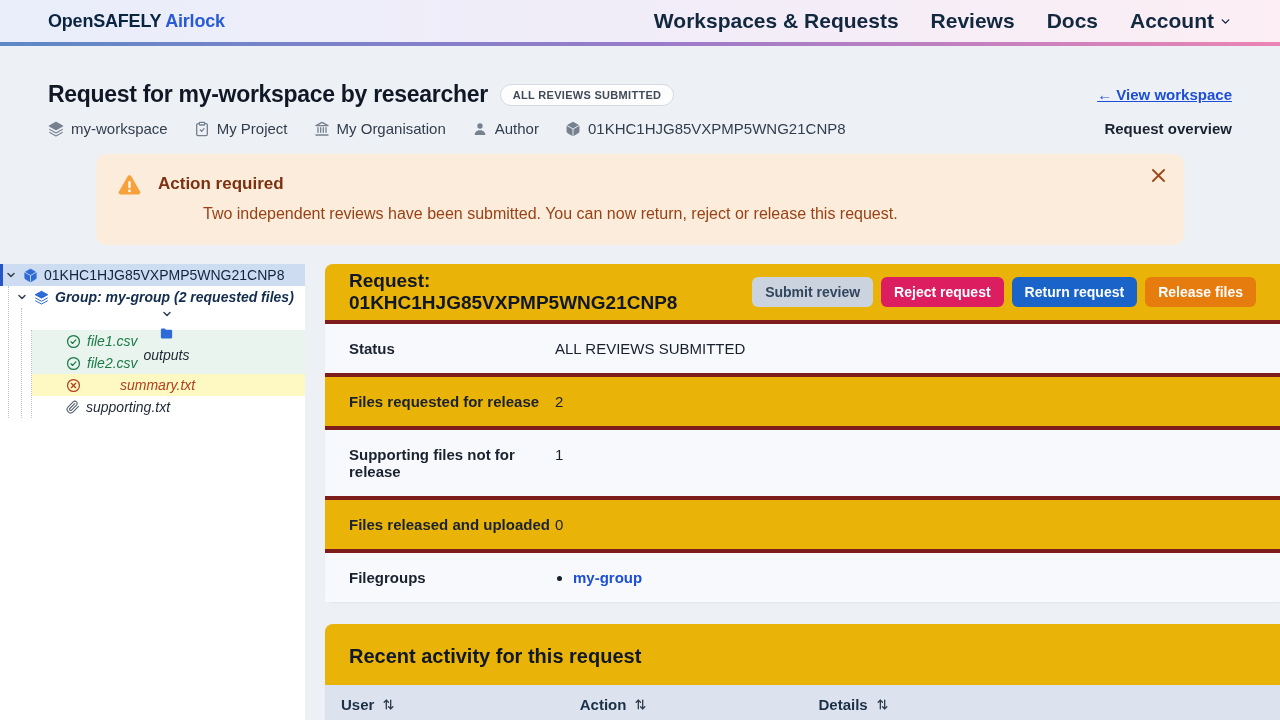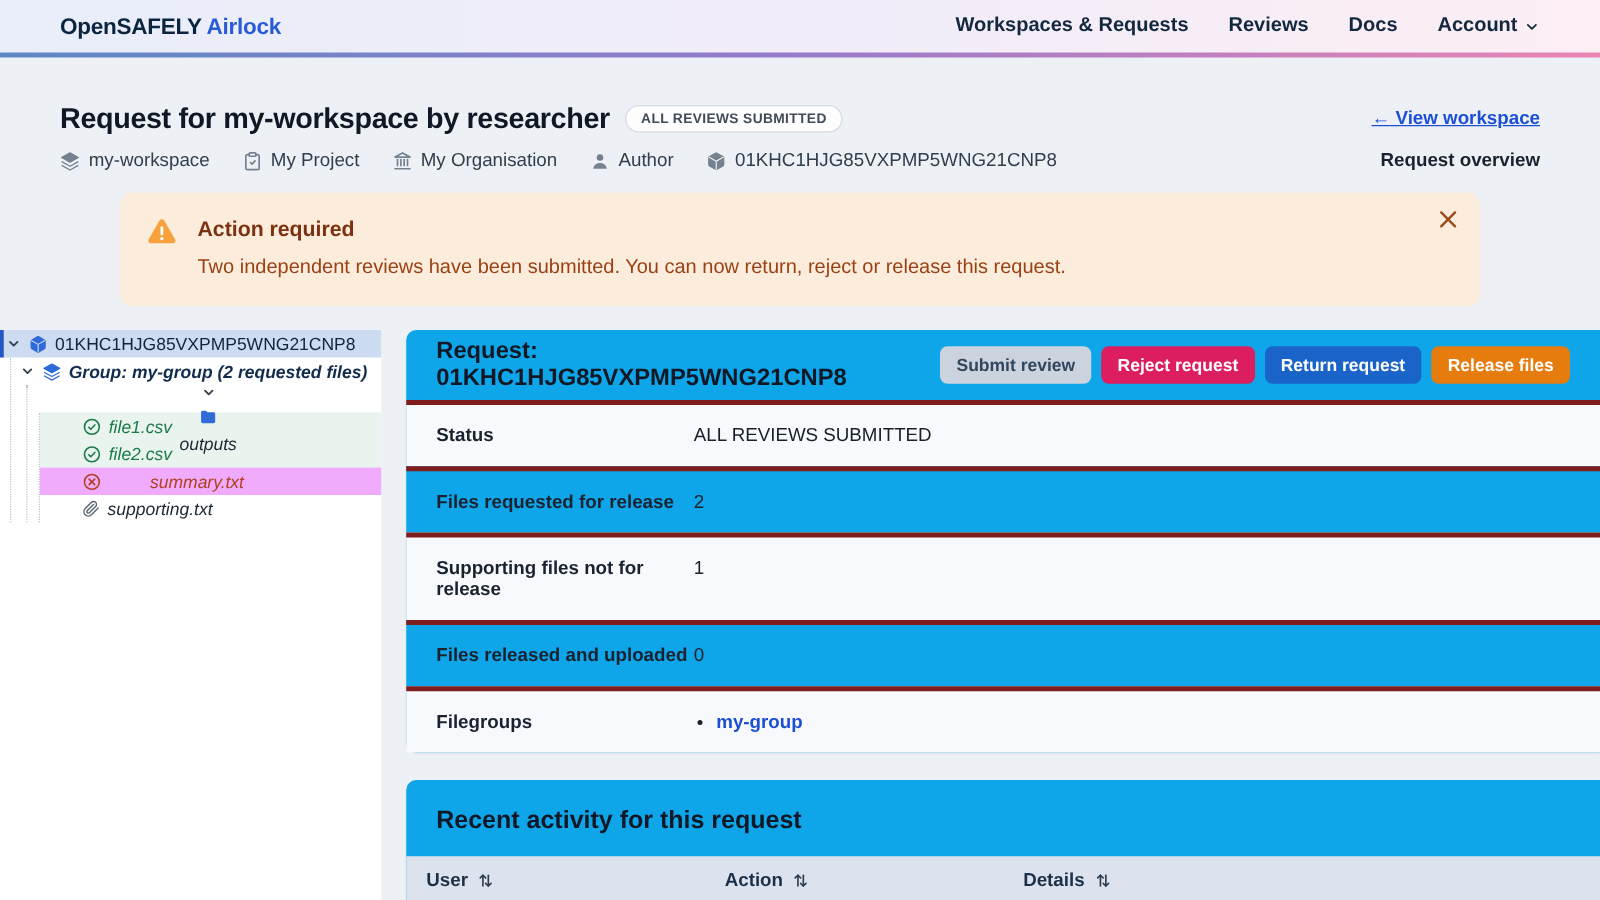--- a/index.html
+++ b/index.html
@@ -13,21 +13,21 @@
 
   
   .topbar {
     height:42px; display:flex; align-items:center; justify-content:space-between;
     padding:0 48px;
     background:linear-gradient(90deg,#e9eefa 0%,#f2edf8 55%,#fceef4 100%);
   }
   .brand { font-size:18px; font-weight:800; color:#0b2540; letter-spacing:-0.2px; }
   .brand .airlock { color:#2a5bd7; }
   .nav { display:flex; align-items:center; gap:32px; }
-  .nav-item { font-size:16px; font-weight:700; color:#12283f; text-decoration:none; cursor:pointer; display:flex; align-items:center; gap:5px; }
+  .nav-item { font-size:21px; font-weight:700; color:#12283f; text-decoration:none; cursor:pointer; display:flex; align-items:center; gap:5px; }
   .gradient-rule { height:4px; background:linear-gradient(90deg,#5d89c6 0%,#987bca 50%,#eb85b4 100%); }
 
   
   .page-head { padding:35px 48px 0; }
   .title-row { display:flex; align-items:center; }
   h1 { font-size:23px; font-weight:800; color:#101826; letter-spacing:-0.3px; }
   .badge {
     margin-left:12px; background:#fdfdfe; border:1px solid #d6dae1; border-radius:999px;
     padding:4px 12px; font-size:11px; font-weight:700; color:#414b59; letter-spacing:0.3px; white-space:nowrap;
   }
@@ -37,42 +37,42 @@
   .crumb svg { color:#76818f; }
   .overview-label { margin-left:auto; font-weight:700; color:#19222e; font-size:15px; }
 
   
   .alert {
     position:relative; margin:17px 48px 0; background:#fbecdb; border-radius:10px;
     padding:18px 48px 22px 20px; display:flex; gap:15px;
   }
   .alert-body { padding-top:2px; }
   .alert-title { font-size:17px; font-weight:800; color:#7c3210; margin-bottom:11px; }
-  .alert-msg { font-size:16px; color:#9a4215; }
+  .alert-msg { font-size:16px; color:#9a4215;margin-left:45px; }
   .alert-close { position:absolute; top:8px; right:12px; background:none; border:none; cursor:pointer; color:#9c4a1a; padding:4px; }
 
   
   .content { display:flex; margin-top:19px; align-items:stretch; height:480px; }
 
   .sidebar { width:305px; flex-shrink:0; background:#fff; font-size:14px; color:#1d2733; }
   .tree-row { display:flex; align-items:center; height:22px; gap:6px; cursor:pointer; white-space:nowrap; }
   .tree-row .chev { color:#33404e; flex-shrink:0; }
   .row-root { background:#cddcf1; border-left:3px solid #2457c5; padding-left:2px; color:#10253f; font-weight:500; }
   .tree-children { margin-left:8px; border-left:1px dotted #b9c4d2;font-style:italic; }
   .row-group { padding-left:7px; font-weight:700; color:#122c4e; }
   .tree-children-2 { margin-left:12px; border-left:1px dotted #b9c4d2; }
   .row-folder { padding-left:6px; color:#1d2733;flex-direction:column; }
   .tree-children-3 { margin-left:9px; border-left:1px dotted #b9c4d2; }
   .row-file { padding-left:34px; }
   .file-approved { background:#e8f4ed; color:#1b7a47; }
-  .file-rejected { background:#f0abfc; color:#b0411f;gap:39px; }
+  .file-rejected { background:#fef9c3; color:#b0411f;gap:39px; }
   .file-supporting { color:#1d2733; }
 
   .main { flex:1; margin-left:20px; min-width:0; display:flex; flex-direction:column; }
-  .card { background:#0ea5e9; border-radius:8px 0 0 8px; box-shadow:0 1px 2px rgba(16,24,40,.05); }
+  .card { background:#eab308; border-radius:8px 0 0 8px; box-shadow:0 1px 2px rgba(16,24,40,.05); }
   .card-head { display:flex; justify-content:space-between; align-items:center; padding:0 24px; height:56px; }
   h2 { font-size:19px; font-weight:700; color:#101826; }
   .btns { display:flex; gap:8px; }
   .btn { border:none; border-radius:6px; padding:7px 13px; font-size:14px; font-weight:600; font-family:inherit; cursor:pointer; white-space:nowrap; }
   .btn-muted   { background:#cbd3de; color:#32465e; }
   .btn-danger  { background:#dc1e60; color:#fff; }
   .btn-primary { background:#1a63c8; color:#fff; }
   .btn-warning { background:#e77c0e; color:#fff; }
 
   .detail-row { display:flex; padding:16px 24px; min-height:53px; font-size:15px; border-top:4px solid #7f1d1d; align-items:flex-start; }

